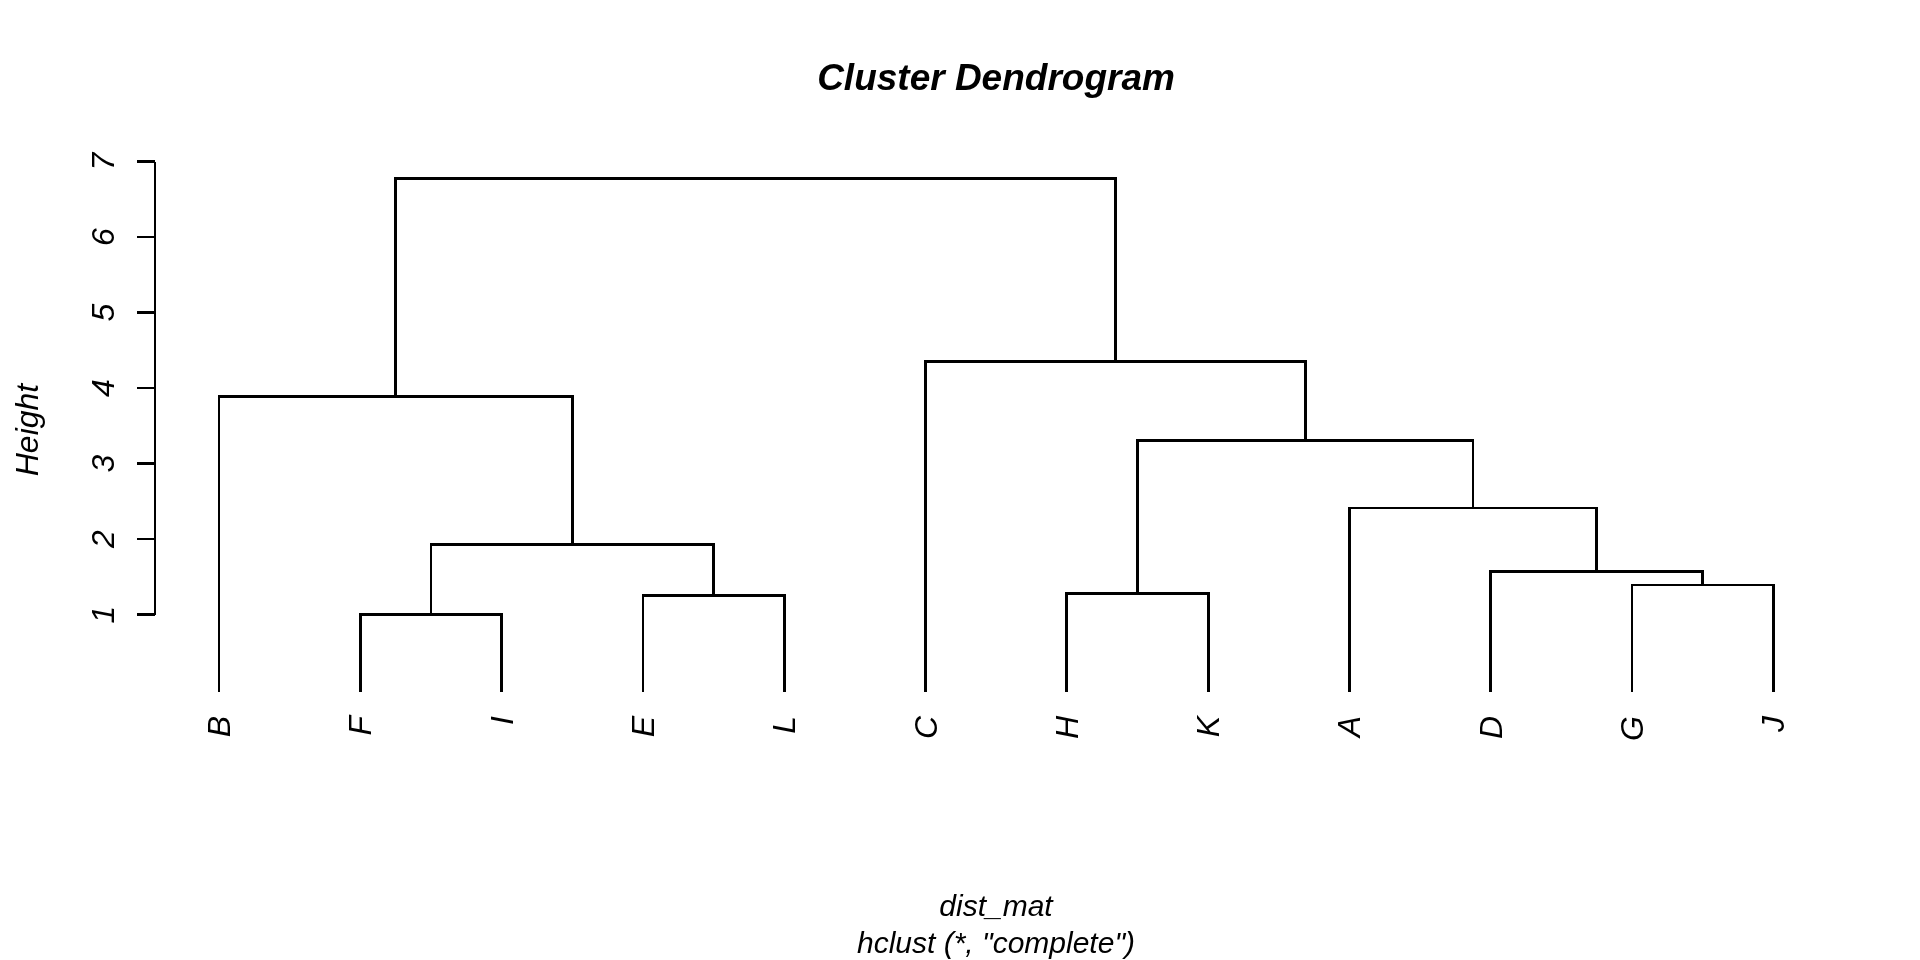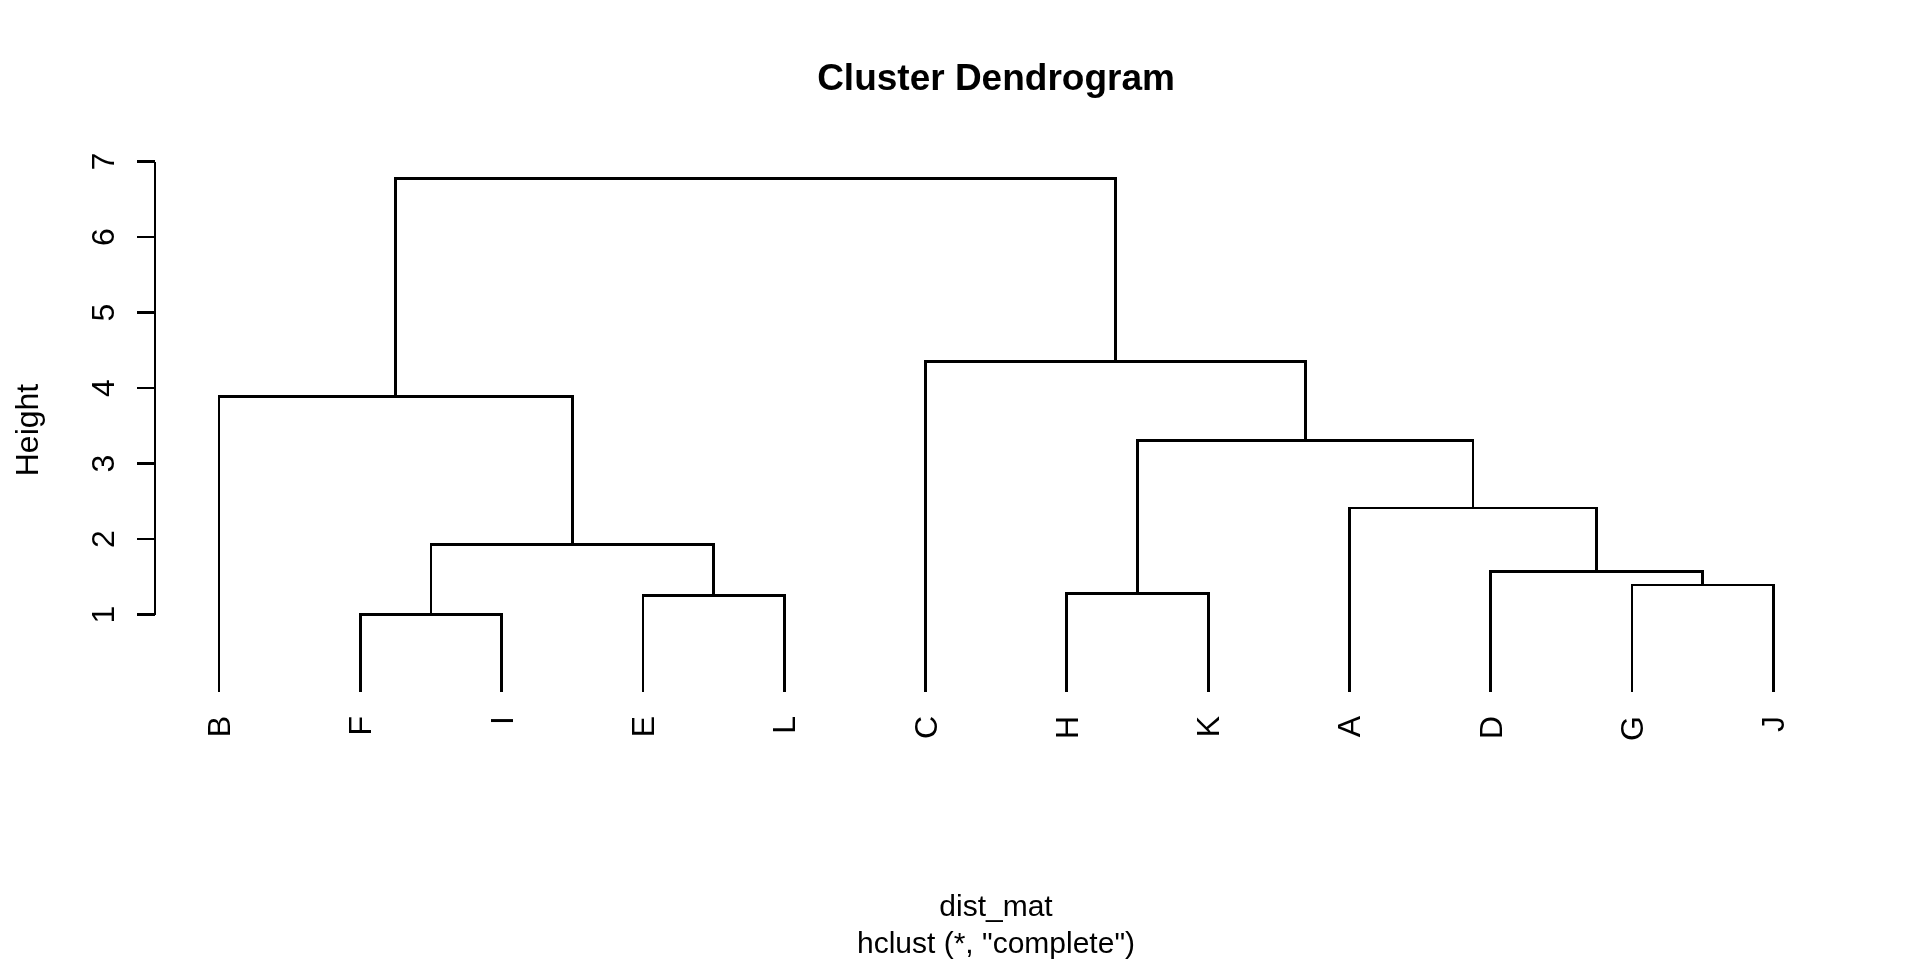--- a/index.html
+++ b/index.html
@@ -8,20 +8,21 @@
     background: #ffffff;
     width: 1920px;
     height: 960px;
     overflow: hidden;
     font-family: "Liberation Sans", sans-serif;
   }
   #plot-wrap {
     width: 1556px;
     height: 960px;
     background: #ffffff;
+    font-style: italic;
   }
   svg text {
     fill: #000000;
     font-family: "Liberation Sans", sans-serif;
   }
   .title-text  { font-size: 37px; font-weight: bold; }
   .label-text  { font-size: 32px; }
   .sub-text    { font-size: 30px; }
 </style>
 </head>

